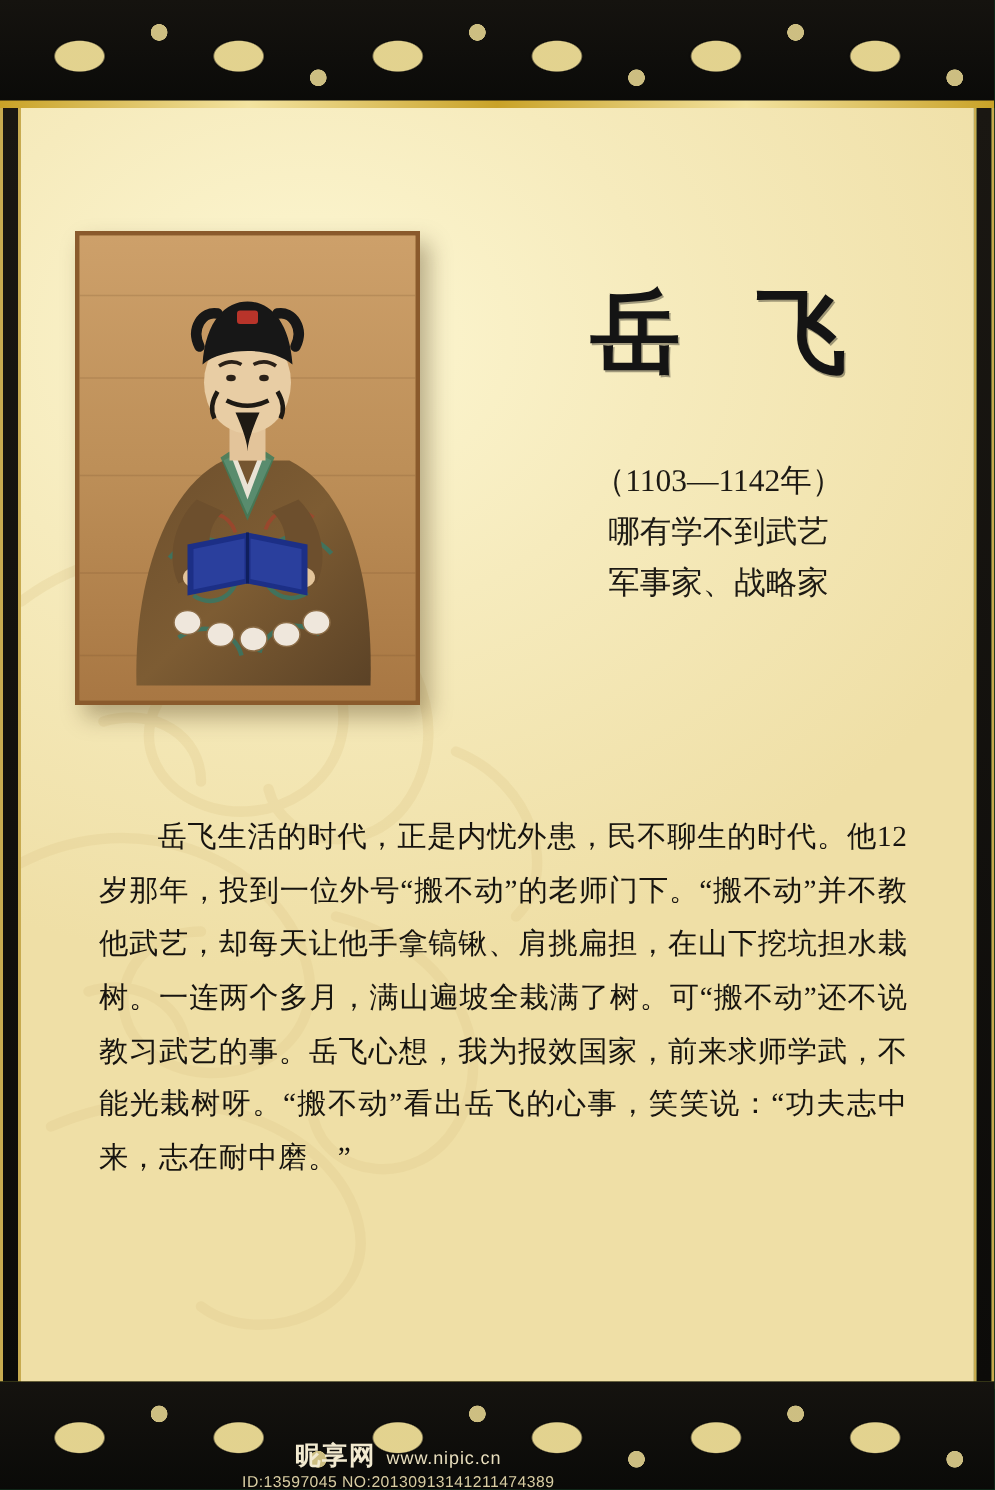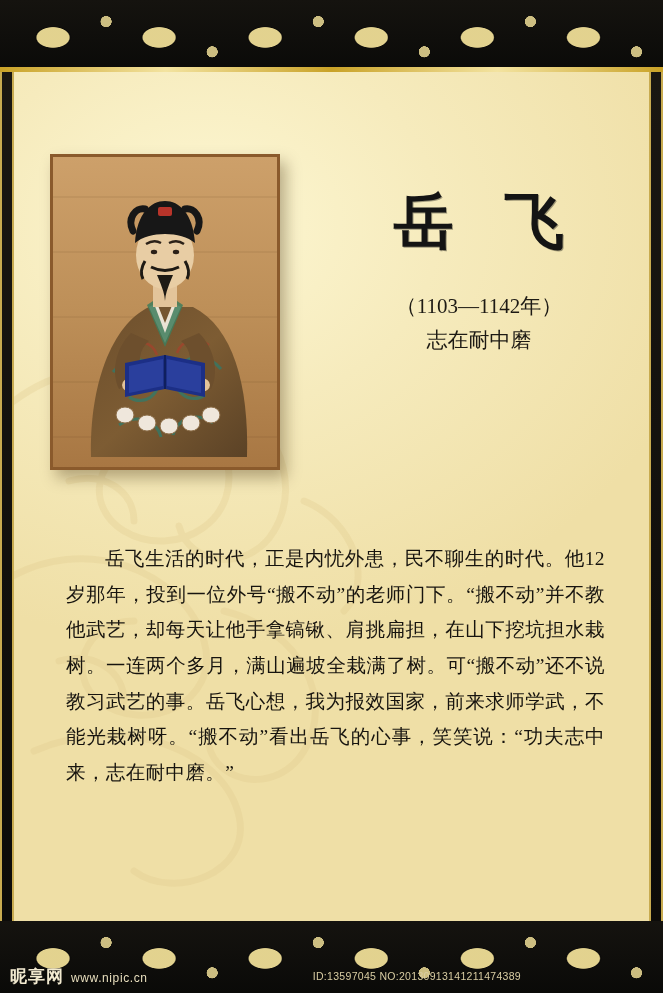--- a/index.html
+++ b/index.html
@@ -106,21 +106,21 @@
   .hero-name {
     font-family: "Liberation Serif", "DejaVu Serif", serif;
     font-size: 60px;
     font-weight: 700;
     letter-spacing: 18px;
     color: #141414;
     text-shadow: 1px 1px 0 rgba(0,0,0,.35);
     padding-left: 18px;
   }
   .meta {
-    margin-top: 26px;
+    margin-top: 40px;
     color: #1d1a14;
     font-size: 21px;
     line-height: 1.62;
   }
   .meta div { white-space: nowrap; }
 
   
   .article {
     position: absolute;
     left: 52px; right: 44px; top: 440px;
@@ -134,20 +134,21 @@
 
   
   .footer {
     position: absolute; left: 0; bottom: 0; width: 531px; height: 34px;
     display: flex; align-items: center; justify-content: space-between;
     padding: 0 10px;
     color: #efe6c6;
     font-family: "Liberation Sans", sans-serif;
     font-size: 11px;
     z-index: 5;
+    flex-direction: column;
   }
   .brand { display: flex; align-items: baseline; gap: 7px; }
   .brand-cn {
     font-family: "Liberation Serif", serif;
     font-size: 17px; font-weight: 700; color: #f2ead0;
     letter-spacing: 1px;
   }
   .brand-url { font-size: 12px; color: #e9dfbe; letter-spacing: .6px; }
   .footer-id { font-size: 10.5px; color: #d9cda3; letter-spacing: .3px; text-align: right; }
 </style>
@@ -262,21 +263,22 @@
             <path d="M148 209 L114 202 L114 229 L148 236 Z" fill="#2a3f9d"></path>
           </g>
         </svg>
       </div>
     </div>
 
     <div class="title-block">
       <div class="hero-name">岳 飞</div>
       <div class="meta">
         <div>（1103—1142年）</div>
-        <div>志在耐中磨</div>
+        <div>哪有学不到武艺</div>
+        <div>军事家、战略家</div>
       </div>
     </div>
 
     <div class="article">
       <p>岳飞生活的时代，正是内忧外患，民不聊生的时代。他12岁那年，投到一位外号“搬不动”的老师门下。“搬不动”并不教他武艺，却每天让他手拿镐锹、肩挑扁担，在山下挖坑担水栽树。一连两个多月，满山遍坡全栽满了树。可“搬不动”还不说教习武艺的事。岳飞心想，我为报效国家，前来求师学武，不能光栽树呀。“搬不动”看出岳飞的心事，笑笑说：“功夫志中来，志在耐中磨。”</p>
     </div>
   </div>
 
   <div class="band band-bottom">
     <div class="band-edge"></div>

